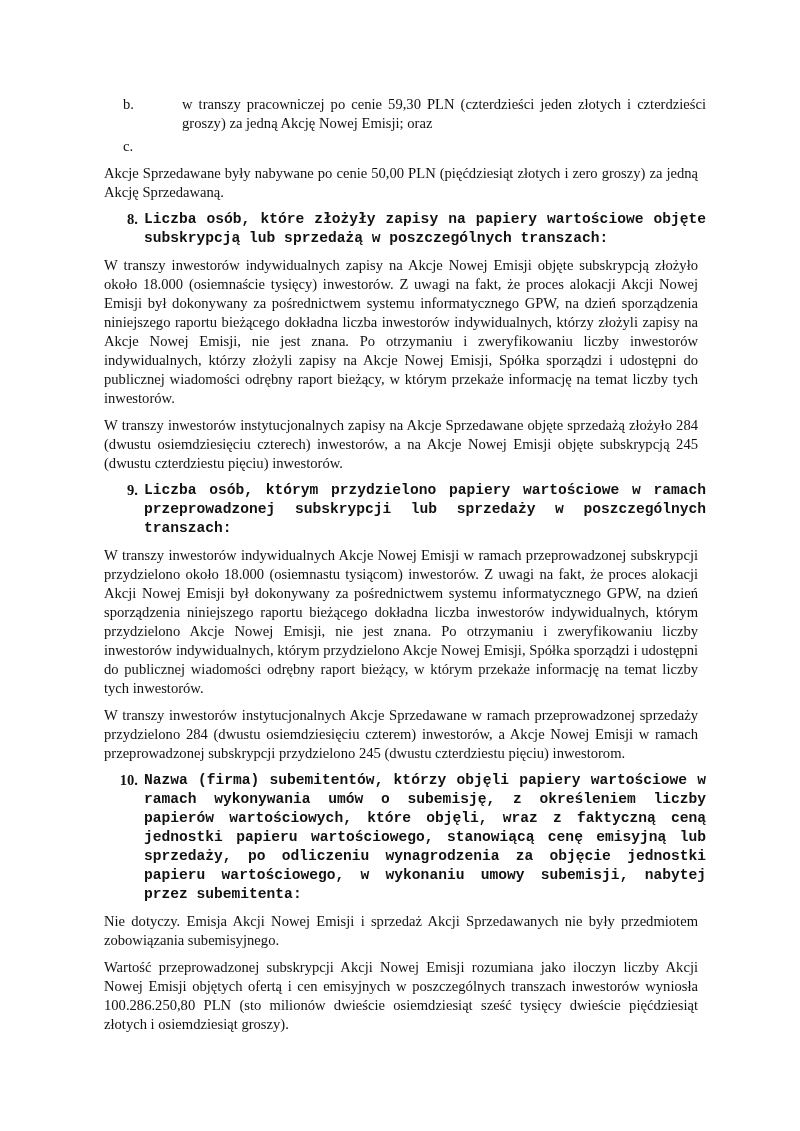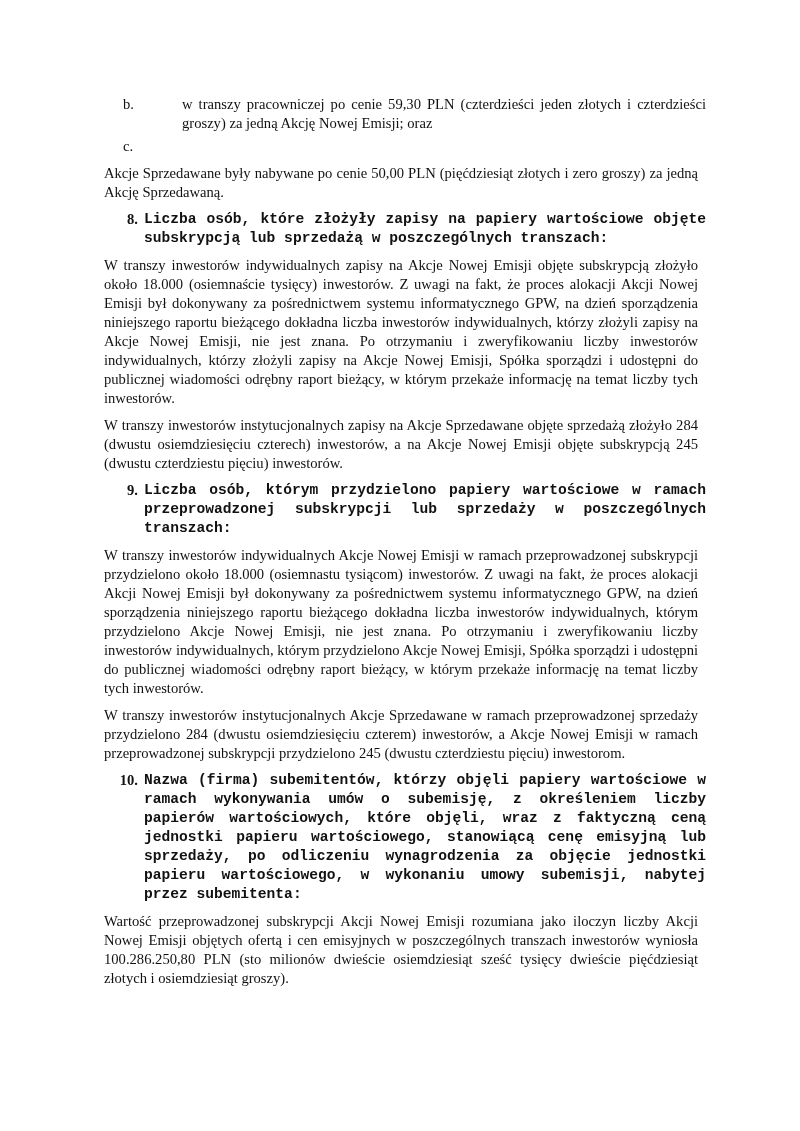--- a/index.html
+++ b/index.html
@@ -88,16 +88,17 @@
     <span class="heading-num">9.</span>
     <span class="heading-text">Liczba osób, którym przydzielono papiery wartościowe w ramach przeprowadzonej subskrypcji lub sprzedaży w poszczególnych transzach:</span>
   </div>
   <p class="para">W transzy inwestorów indywidualnych Akcje Nowej Emisji w ramach przeprowadzonej subskrypcji przydzielono około 18.000 (osiemnastu tysiącom) inwestorów. Z uwagi na fakt, że proces alokacji Akcji Nowej Emisji był dokonywany za pośrednictwem systemu informatycznego GPW, na dzień sporządzenia niniejszego raportu bieżącego dokładna liczba inwestorów indywidualnych, którym przydzielono Akcje Nowej Emisji, nie jest znana. Po otrzymaniu i zweryfikowaniu liczby inwestorów indywidualnych, którym przydzielono Akcje Nowej Emisji, Spółka sporządzi i udostępni do publicznej wiadomości odrębny raport bieżący, w którym przekaże informację na temat liczby tych inwestorów.</p>
   <p class="para">W transzy inwestorów instytucjonalnych Akcje Sprzedawane w ramach przeprowadzonej sprzedaży przydzielono 284 (dwustu osiemdziesięciu czterem) inwestorów, a Akcje Nowej Emisji w ramach przeprowadzonej subskrypcji przydzielono 245 (dwustu czterdziestu pięciu) inwestorom.</p>
 
   <div class="heading">
     <span class="heading-num">10.</span>
     <span class="heading-text">Nazwa (firma) subemitentów, którzy objęli papiery wartościowe w ramach wykonywania umów o subemisję, z określeniem liczby papierów wartościowych, które objęli, wraz z faktyczną ceną jednostki papieru wartościowego, stanowiącą cenę emisyjną lub sprzedaży, po odliczeniu wynagrodzenia za objęcie jednostki papieru wartościowego, w wykonaniu umowy subemisji, nabytej przez subemitenta:</span>
   </div>
+  <p class="para">Nie dotyczy. Emisja Akcji Nowej Emisji i sprzedaż Akcji Sprzedawanych nie były przedmiotem zobowiązania subemisyjnego.</p>
 
   <p class="para">Wartość przeprowadzonej subskrypcji Akcji Nowej Emisji rozumiana jako iloczyn liczby Akcji Nowej Emisji objętych ofertą i cen emisyjnych w poszczególnych transzach inwestorów wyniosła 100.286.250,80 PLN (sto milionów dwieście osiemdziesiąt sześć tysięcy dwieście pięćdziesiąt złotych i osiemdziesiąt groszy).</p>
 
 </div>
 
 </body></html>

